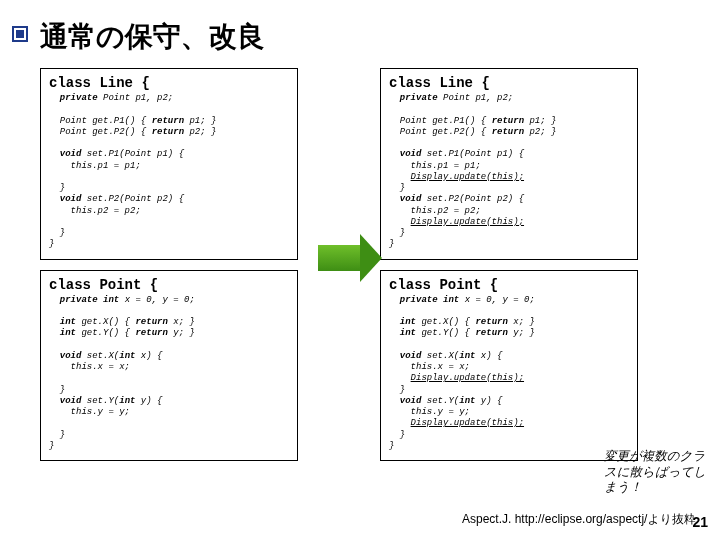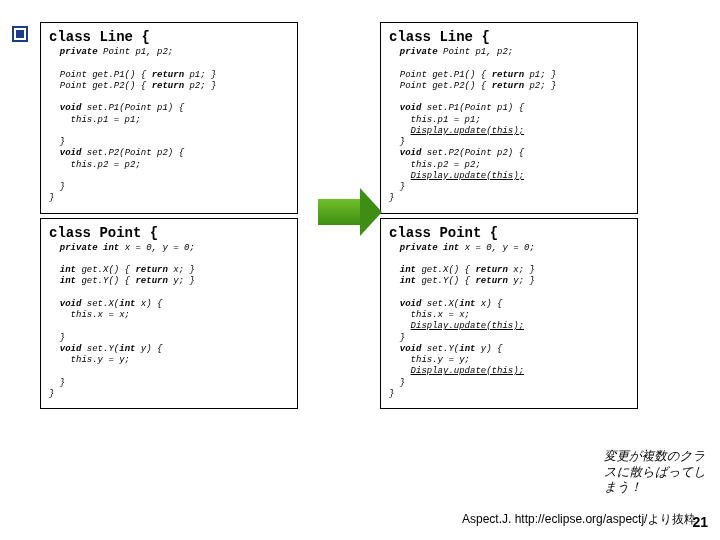--- a/index.html
+++ b/index.html
@@ -2,38 +2,39 @@
 <html><head>
 <meta charset="utf-8">
 <style>
   * { box-sizing: border-box; margin: 0; padding: 0; }
   html, body { width: 720px; height: 540px; background: #fff; font-family: "Meiryo", "MS PGothic", sans-serif; }
   .page { position: relative; width: 720px; height: 540px; padding: 18px 28px 0 40px; }
   h1 { font-size: 28px; font-weight: bold; margin-bottom: 12px; }
   .square { position: absolute; left: 12px; top: 26px; width: 16px; height: 16px; border: 2px solid #1e3a8a; }
   .square::after { content: ""; position: absolute; left: 2px; top: 2px; width: 8px; height: 8px; background: #1e3a8a; }
   .cols { display: flex; gap: 16px; align-items: flex-start; margin-top: 4px; }
-  .col { width: 258px; display: flex; flex-direction: column; gap: 4px; }
+  .col { width: 258px; display: flex; flex-direction: column; gap: 10px; }
   .codebox { border: 1.5px solid #000; padding: 6px 8px 8px 8px; background: #fff; }
   .sig { font-size: 14px; font-weight: bold; white-space: pre; font-family: "Courier New", monospace; }
   pre.body { font-family: "Courier New", monospace; font-size: 9px; line-height: 1.25; white-space: pre; margin-top: 2px; font-style: italic; }
   .kw { font-weight: bold; }
   .hl { text-decoration: underline; }
   .arrowwrap { display: flex; align-items: center; justify-content: center; width: 50px; height: 300px; margin-top: 40px; }
   .arrow { position: relative; width: 42px; height: 26px; background: linear-gradient(#6fbf2a,#3e8e14); }
   .arrow::after { content: ""; position: absolute; right: -22px; top: -11px; width: 0; height: 0; border-top: 24px solid transparent; border-bottom: 24px solid transparent; border-left: 22px solid #3e8e14; }
   .note { position: absolute; right: 10px; bottom: 44px; width: 106px; font-size: 12.5px; line-height: 1.25; font-style: italic; }
   .cite { position: absolute; right: 24px; bottom: 12px; font-size: 12px; }
   .pagenum { position: absolute; right: 12px; bottom: 10px; font-size: 14px; font-weight: bold; }
 </style>
 </head>
 <body>
 
 <div class="page">
   <div class="square"></div>
+  <h1>通常の保守、改良</h1>
 
   <div class="cols">
 
     <div class="col">
       <div class="codebox">
         <div class="sig">class Line {</div>
         <pre class="body">  <span class="kw">private</span> Point p1, p2;
 
   Point get.P1() { <span class="kw">return</span> p1; }
   Point get.P2() { <span class="kw">return</span> p2; }

